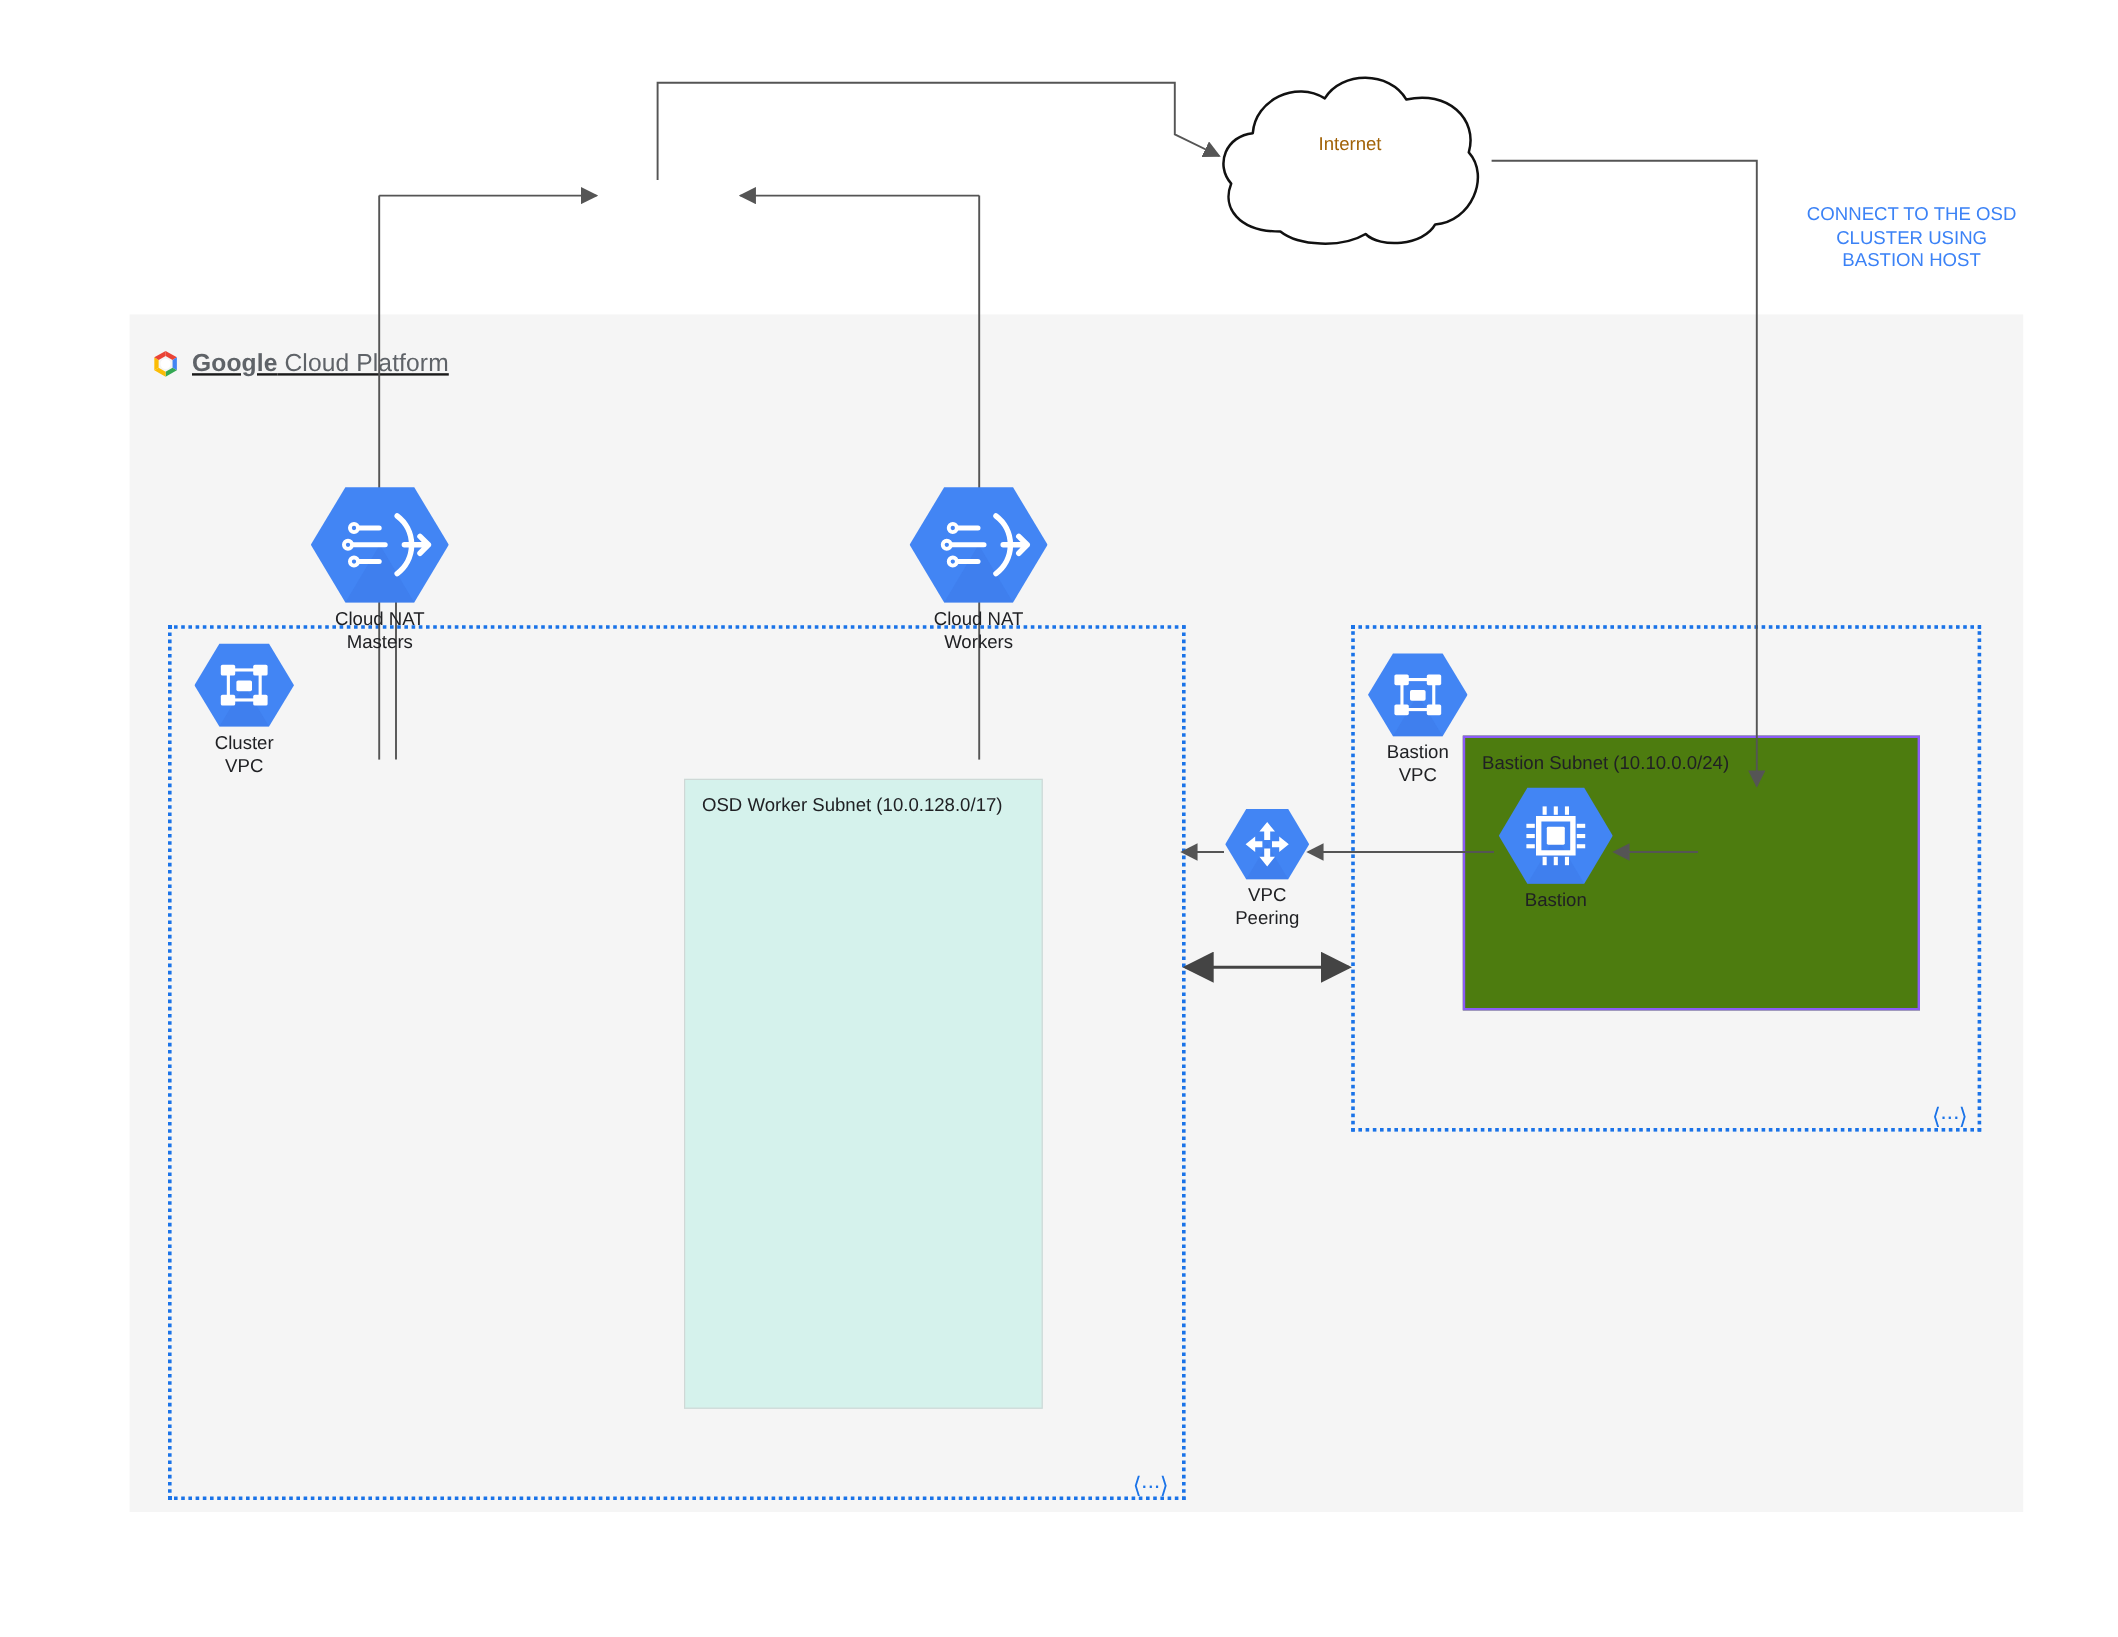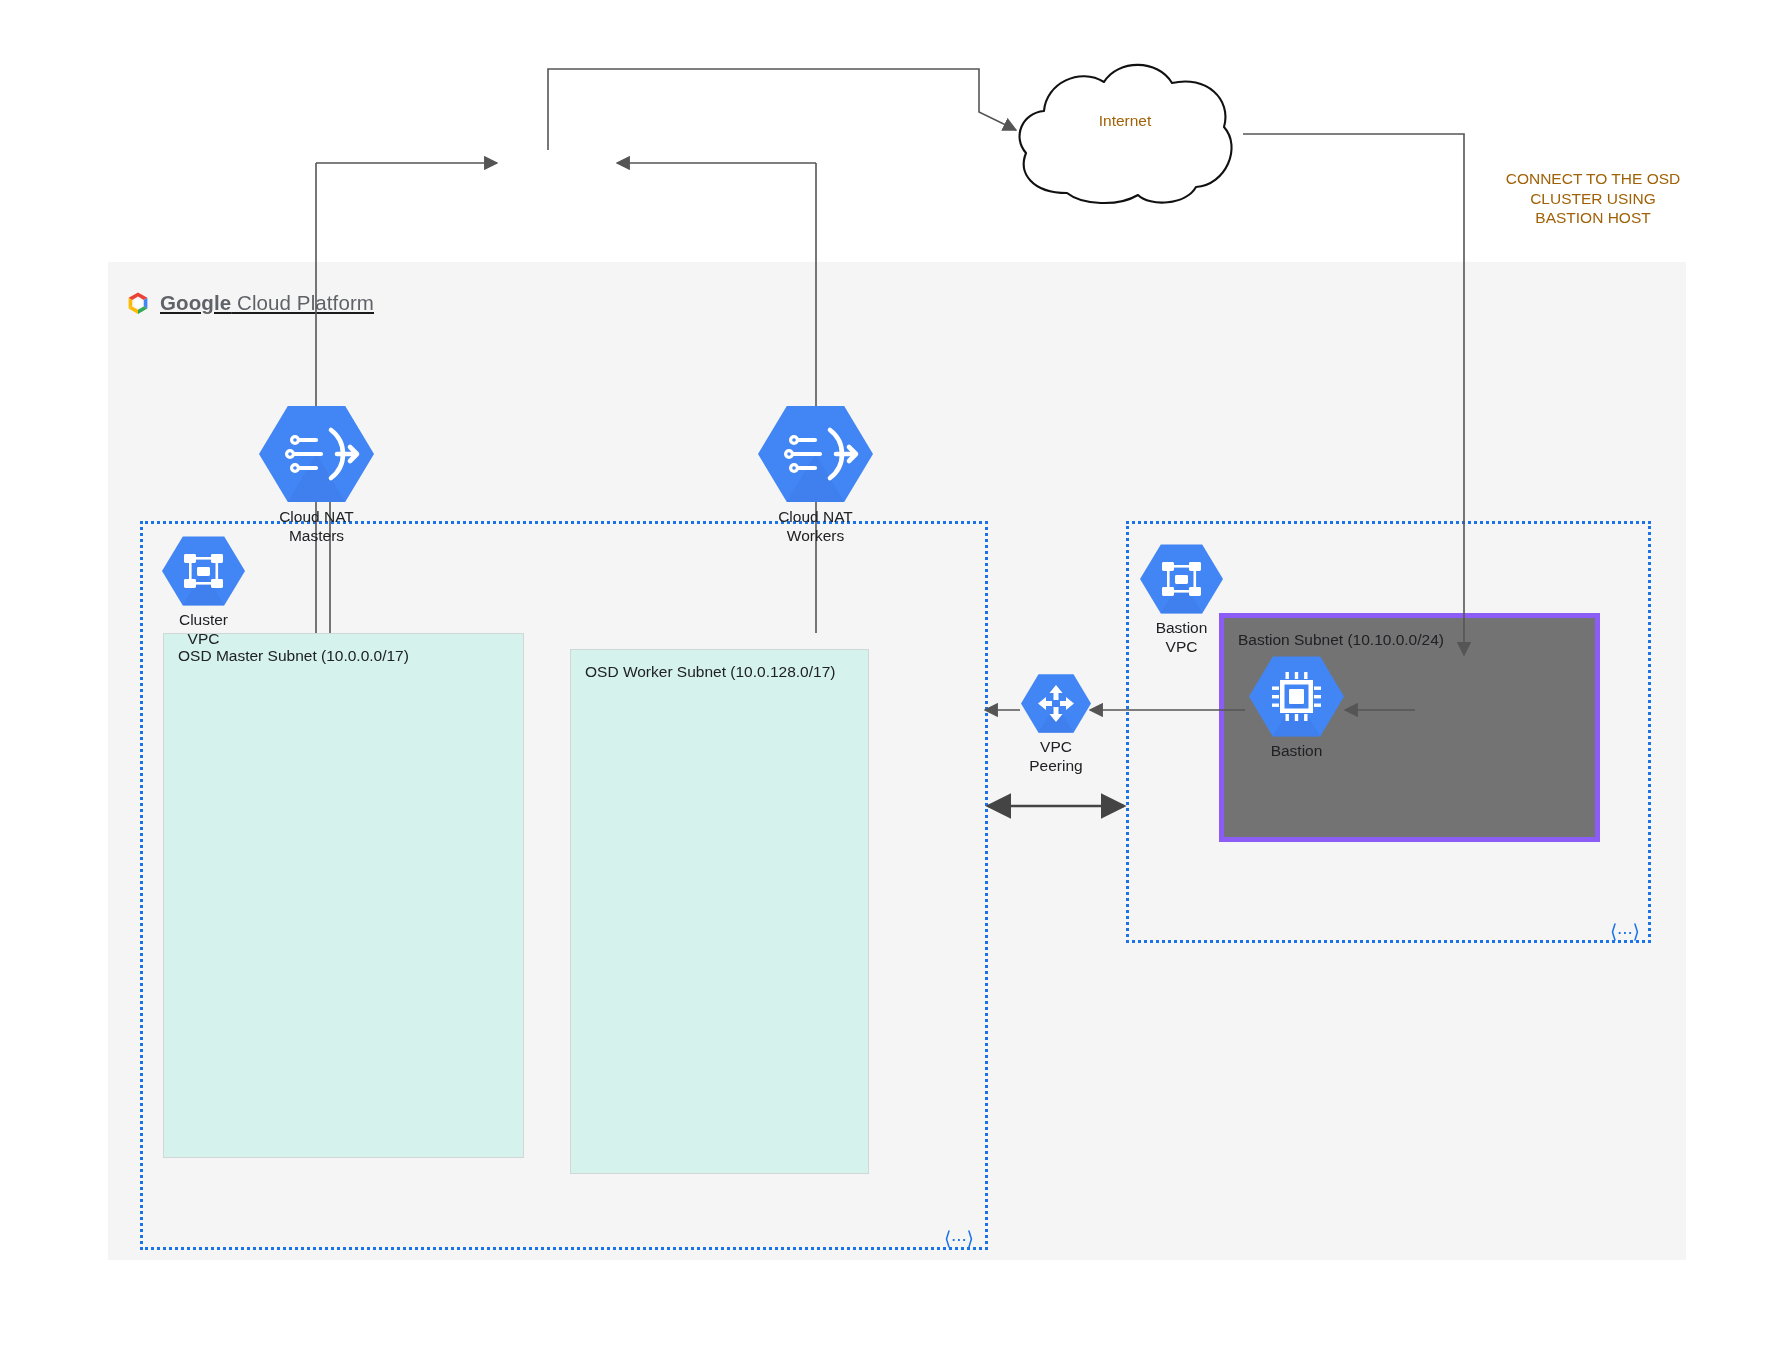--- a/index.html
+++ b/index.html
@@ -68,22 +68,22 @@
     user-select: none;
   }
 
   
   .subnet {
     box-sizing: border-box;
     border: 1px solid #cfd8d6;
     background: #d5f2ec;
   }
   .subnet.bastion-tone {
-    background: #737373;
-    border: 5px solid #8b5cf6;
+    background: #4d7c0f;
+    border: 2px solid #8b5cf6;
   }
   .subnet-label {
     font-size: 15.5px;
     color: #202124;
     padding: 13px 0 0 14px;
     white-space: nowrap;
   }
 
   
   .hex-node {
@@ -99,21 +99,21 @@
     font-size: 15.5px;
     line-height: 19px;
     color: #202124;
     white-space: nowrap;
     margin-top: 3px;
     text-align: center;
   }
   .annotation {
     font-size: 15.5px;
     line-height: 19.5px;
-    color: #a16207;
+    color: #3b82f6;
     text-align: center;
     white-space: pre-line;
   }
   .cloud-label {
     font-size: 15.5px;
     color: #a16207;
     text-align: center;
   }
 </style>
 </head>
@@ -138,23 +138,20 @@
     </span>
     <span class="gcp-logo-text"><b>Google</b><span> Cloud Platform</span></span>
   </div>
 
   <div class="abs vpc-box" style="left:140px; top:521px; width:848px; height:729px;"></div>
   <div class="abs vpc-corner" style="left:944px; top:1229px;">⟨···⟩</div>
 
   <div class="abs vpc-box" style="left:1126px; top:521px; width:525px; height:422px;"></div>
   <div class="abs vpc-corner" style="left:1610px; top:922px;">⟨···⟩</div>
 
-  <div class="abs subnet" style="left:163px; top:633px; width:361px; height:525px;">
-    <div class="subnet-label">OSD Master Subnet (10.0.0.0/17)</div>
-  </div>
 
   <div class="abs subnet" style="left:570px; top:649px; width:299px; height:525px;">
     <div class="subnet-label">OSD Worker Subnet (10.0.128.0/17)</div>
   </div>
 
   <div class="abs subnet bastion-tone" style="left:1219px; top:613px; width:381px; height:229px;">
     <div class="subnet-label">Bastion Subnet (10.10.0.0/24)</div>
   </div>
 
   <svg id="wires">

